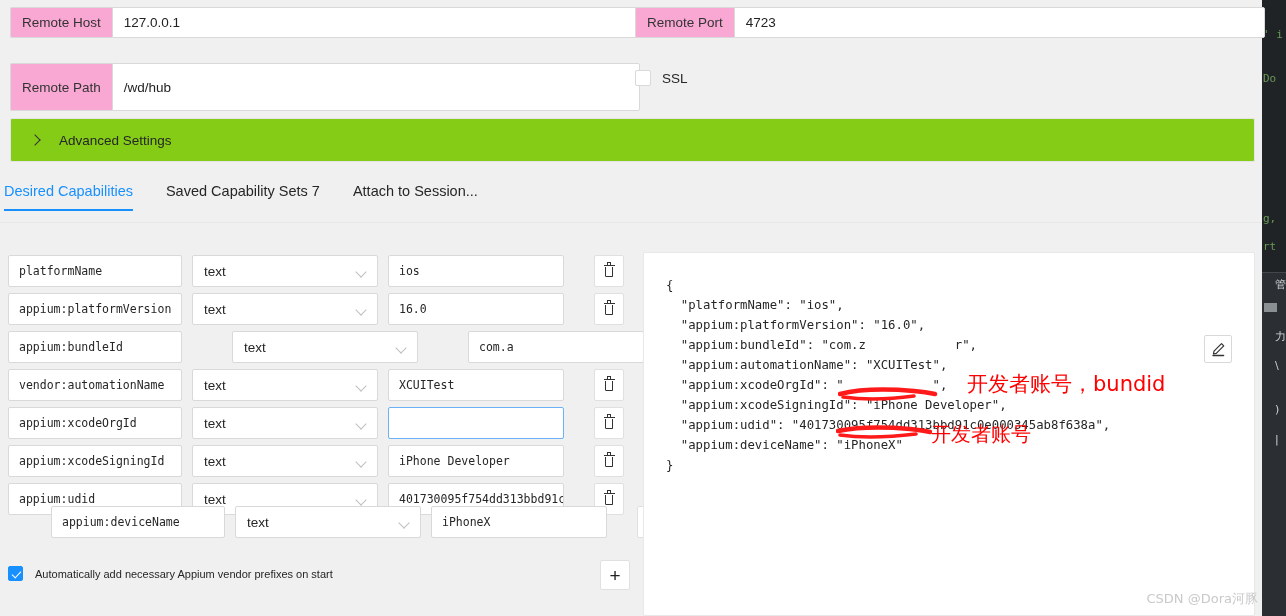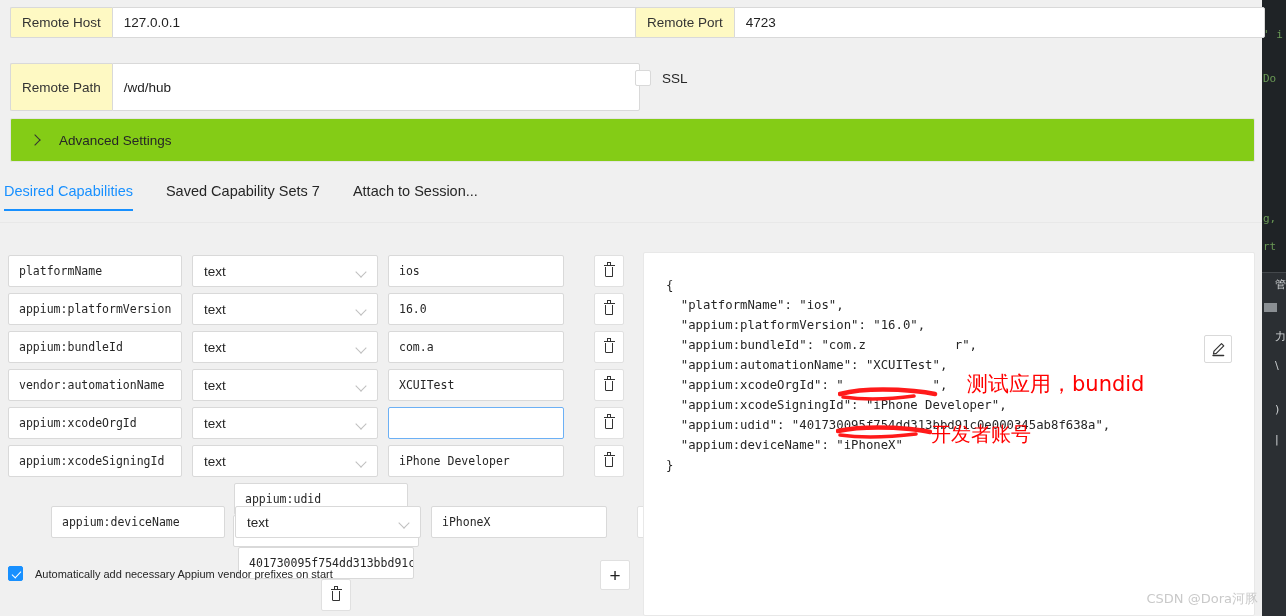--- a/index.html
+++ b/index.html
@@ -45,21 +45,21 @@
   
   .surface {
     position: absolute; top: 0; left: 0;
     width: 1262px; height: 616px;
     background: #f0f0f0;
   }
 
   
   .row-conn { position: absolute; display: flex; align-items: stretch; }
   .addon {
-    background: #fef9c3;
+    background: #f9a8d4;
     border: 1px solid #d9d9d9;
     border-right: none;
     color: #333;
     font-size: 13.5px;
     display: flex; align-items: center;
     padding: 0 11px;
     white-space: nowrap;
     border-radius: 2px 0 0 2px;
   }
   .inp {
@@ -396,21 +396,21 @@
         <div class="cap-val">16.0</div>
         <div class="cap-del">
           <span class="trash">
               <i class="hdl"></i>
               <i class="lid"></i>
               <i class="body"></i>
             </span>
         </div>
       </div>
 
-      <div class="cap-row" style="top:91px;">
+      <div class="cap-row" style="top:91px;gap:40px;">
         <div class="cap-key">appium:bundleId</div>
         <div class="cap-type">
           <span>text</span>
           <span class="caret"></span>
         </div>
         <div class="cap-val">com.a</div>
         <div class="cap-del">
           <span class="trash">
               <i class="hdl"></i>
               <i class="lid"></i>
@@ -460,21 +460,21 @@
         <div class="cap-val">iPhone Developer</div>
         <div class="cap-del">
           <span class="trash">
               <i class="hdl"></i>
               <i class="lid"></i>
               <i class="body"></i>
             </span>
         </div>
       </div>
 
-      <div class="cap-row" style="top:243px;flex-direction:column;">
+      <div class="cap-row" style="top:243px;">
         <div class="cap-key">appium:udid</div>
         <div class="cap-type">
           <span>text</span>
           <span class="caret"></span>
         </div>
         <div class="cap-val">401730095f754dd313bbd91c0e000345ab8f638a</div>
         <div class="cap-del">
           <span class="trash">
               <i class="hdl"></i>
               <i class="lid"></i>
@@ -534,19 +534,19 @@
         <path d="M5,11 C26,14 54,13 76,10" stroke="#ff1a1a" stroke-width="3.5" fill="none" stroke-linecap="round"></path>
       </svg>
     </span>
     <span class="redact" style="left:836px; top:424px;">
       <svg width="96" height="16" viewBox="0 0 96 16">
         <path d="M2,7 C22,3 50,3 74,5 C84,6 90,7 94,8" stroke="#ff1a1a" stroke-width="4.5" fill="none" stroke-linecap="round"></path>
         <path d="M4,11 C26,14 54,13 80,10" stroke="#ff1a1a" stroke-width="3.5" fill="none" stroke-linecap="round"></path>
       </svg>
     </span>
 
-    <div class="anno" id="anno-bundle">测试应用，bundid</div>
+    <div class="anno" id="anno-bundle">开发者账号，bundid</div>
     <div class="anno" id="anno-dev">开发者账号</div>
 
   </div>
 
   <div class="watermark">CSDN @Dora河豚</div>
 </div>
 
 </body></html>

